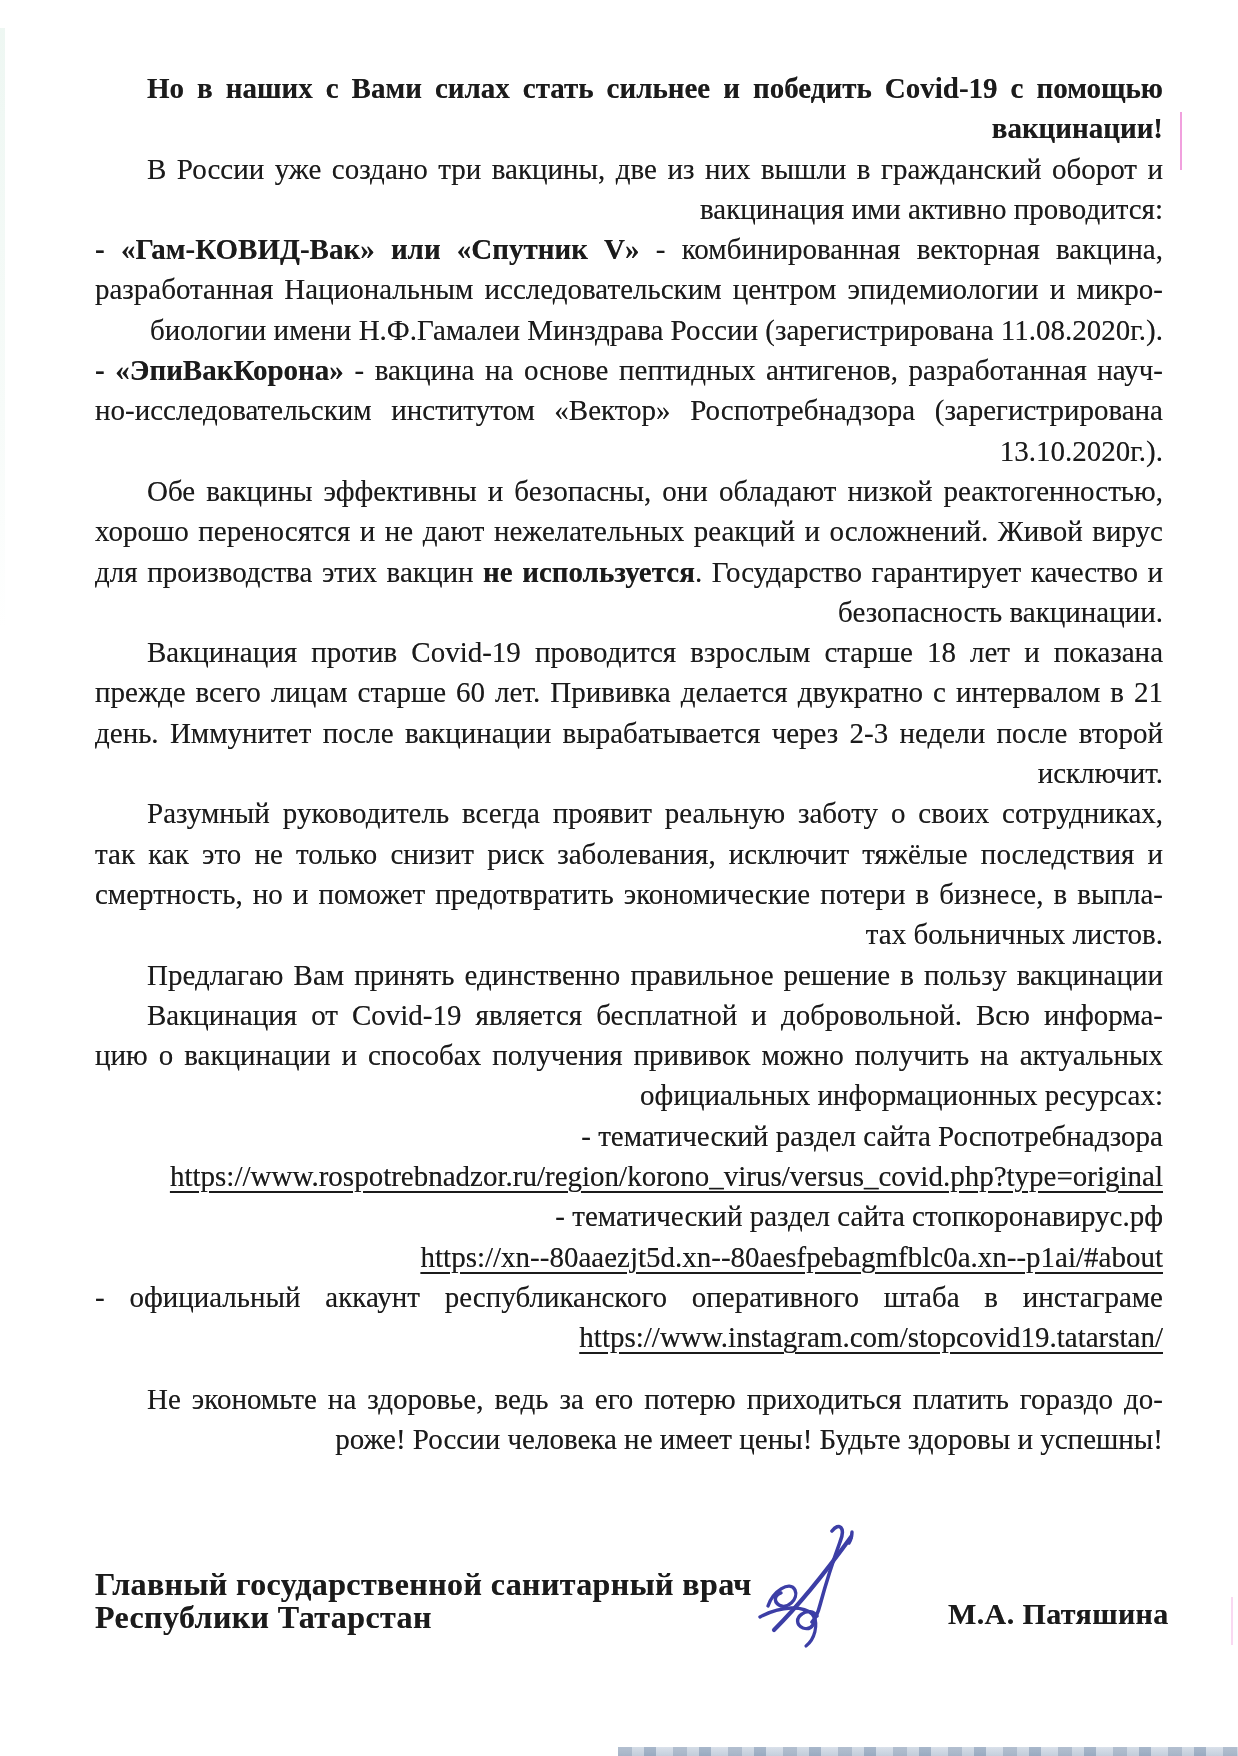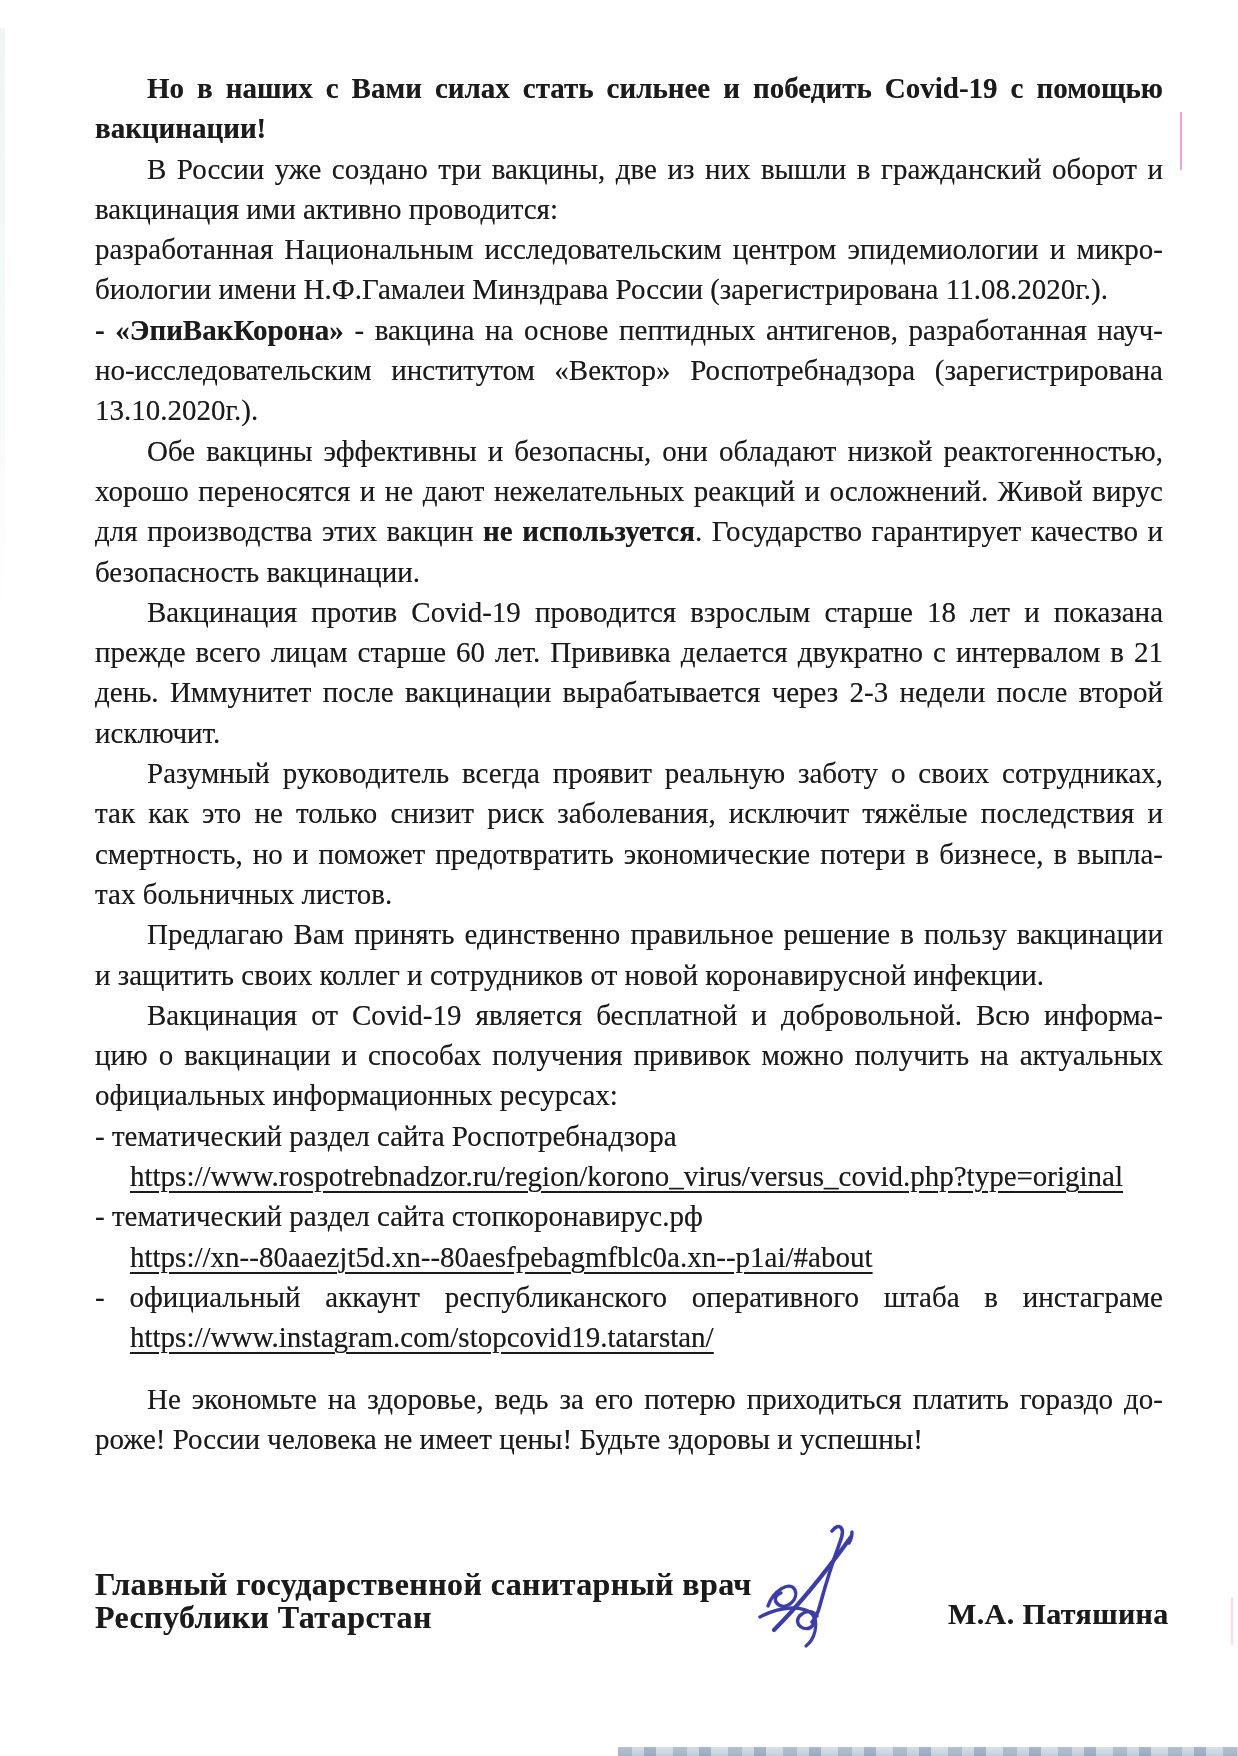--- a/index.html
+++ b/index.html
@@ -14,21 +14,21 @@
   .letter-body {
     position: absolute;
     left: 95px; top: 68px;
     width: 1068px;
   }
   .ln {
     margin: 0; padding: 0;
     font-size: 29px;
     line-height: 40.3px;
     white-space: nowrap;
-    text-align: left;
+    text-align: right;
     text-shadow: 0 0 0.5px rgba(20,20,20,0.55);
   }
   .ln.just {
     white-space: normal;
     text-align: justify;
     text-align-last: justify;
   }
   .ln.ind { padding-left: 52px; }
   .ln.gap { margin-top: 21px; }
   .ln.und {
@@ -106,39 +106,39 @@
   }
 </style>
 </head>
 <body style="background: rgb(255, 255, 255); color: rgb(27, 27, 27);">
 
 <div class="letter-body">
     <p class="ln just ind"><span class="b">Но в наших с Вами силах стать сильнее и победить Covid-19 с помощью</span></p>
     <p class="ln"><span class="b">вакцинации!</span></p>
     <p class="ln just ind"><span class="r">В России уже создано три вакцины, две из них вышли в гражданский оборот и</span></p>
     <p class="ln"><span class="r">вакцинация ими активно проводится:</span></p>
+    <p class="ln just"><span class="b">- «Гам-КОВИД-Вак» или «Спутник V»</span><span class="r"> - комбинированная векторная вакцина,</span></p>
     <p class="ln just"><span class="r">разработанная Национальным исследовательским центром эпидемиологии и микро-</span></p>
     <p class="ln"><span class="r">биологии имени Н.Ф.Гамалеи Минздрава России (зарегистрирована 11.08.2020г.).</span></p>
     <p class="ln just"><span class="b">- «ЭпиВакКорона»</span><span class="r"> - вакцина на основе пептидных антигенов, разработанная науч-</span></p>
     <p class="ln just"><span class="r">но-исследовательским институтом «Вектор» Роспотребнадзора (зарегистрирована</span></p>
     <p class="ln"><span class="r">13.10.2020г.).</span></p>
     <p class="ln just ind"><span class="r">Обе вакцины эффективны и безопасны, они обладают низкой реактогенностью,</span></p>
     <p class="ln just"><span class="r">хорошо переносятся и не дают нежелательных реакций и осложнений. Живой вирус</span></p>
     <p class="ln just"><span class="r">для производства этих вакцин </span><span class="b">не используется</span><span class="r">. Государство гарантирует качество и</span></p>
     <p class="ln"><span class="r">безопасность вакцинации.</span></p>
     <p class="ln just ind"><span class="r">Вакцинация против Covid-19 проводится взрослым старше 18 лет и показана</span></p>
     <p class="ln just"><span class="r">прежде всего лицам старше 60 лет. Прививка делается двукратно с интервалом в 21</span></p>
     <p class="ln just"><span class="r">день. Иммунитет после вакцинации вырабатывается через 2-3 недели после второй</span></p>
     <p class="ln"><span class="r">исключит.</span></p>
     <p class="ln just ind"><span class="r">Разумный руководитель всегда проявит реальную заботу о своих сотрудниках,</span></p>
     <p class="ln just"><span class="r">так как это не только снизит риск заболевания, исключит тяжёлые последствия и</span></p>
     <p class="ln just"><span class="r">смертность, но и поможет предотвратить экономические потери в бизнесе, в выпла-</span></p>
     <p class="ln"><span class="r">тах больничных листов.</span></p>
     <p class="ln just ind"><span class="r">Предлагаю Вам принять единственно правильное решение в пользу вакцинации</span></p>
-    <p class="ln"><span class="r">и защитить своих коллег и сотрудников от новой коронавирусной инфекции.</span></p>
     <p class="ln just ind"><span class="r">Вакцинация от Covid-19 является бесплатной и добровольной. Всю информа-</span></p>
     <p class="ln just"><span class="r">цию о вакцинации и способах получения прививок можно получить на актуальных</span></p>
     <p class="ln"><span class="r">официальных информационных ресурсах:</span></p>
     <p class="ln"><span class="r">- тематический раздел сайта Роспотребнадзора</span></p>
     <p class="ln und"><span class="r">https://www.rospotrebnadzor.ru/region/korono_virus/versus_covid.php?type=original</span></p>
     <p class="ln"><span class="r">- тематический раздел сайта стопкоронавирус.рф</span></p>
     <p class="ln und"><span class="r">https://xn--80aaezjt5d.xn--80aesfpebagmfblc0a.xn--p1ai/#about</span></p>
     <p class="ln just"><span class="r">- официальный аккаунт республиканского оперативного штаба в инстаграме</span></p>
     <p class="ln und"><span class="r">https://www.instagram.com/stopcovid19.tatarstan/</span></p>
     <p class="ln just ind gap"><span class="r">Не экономьте на здоровье, ведь за его потерю приходиться платить гораздо до-</span></p>

